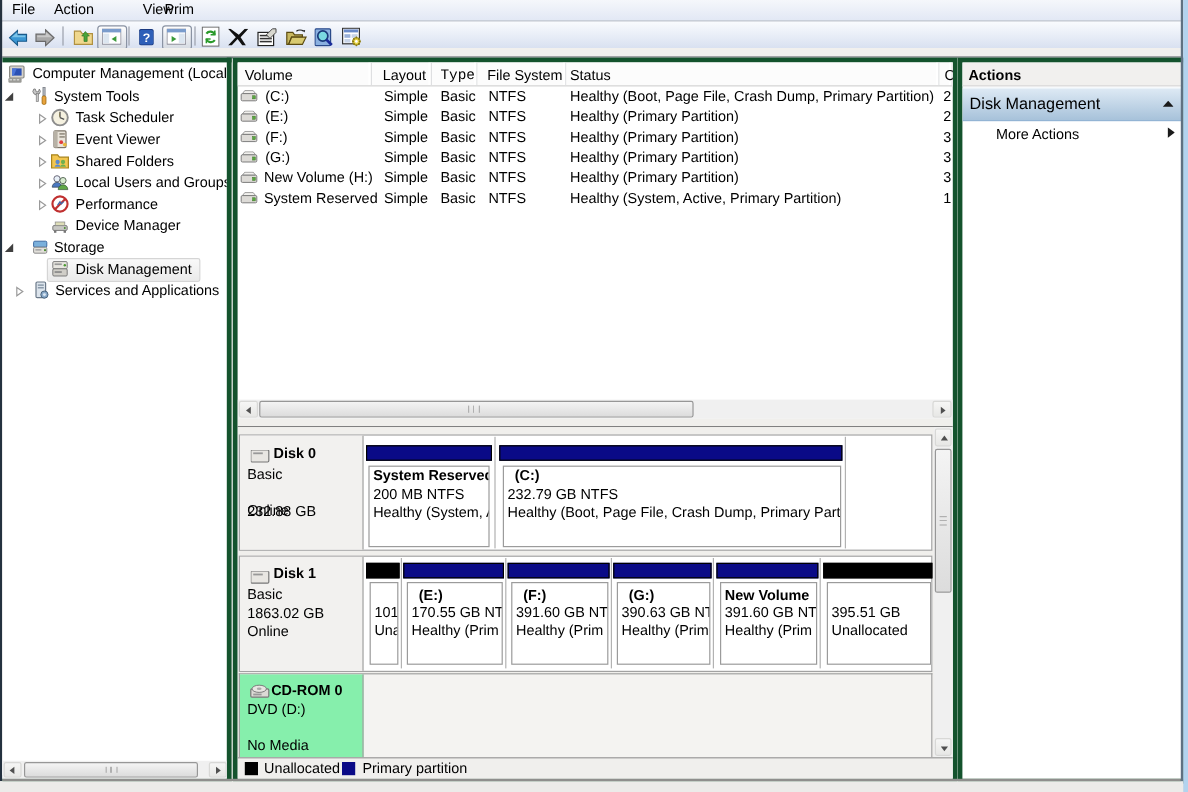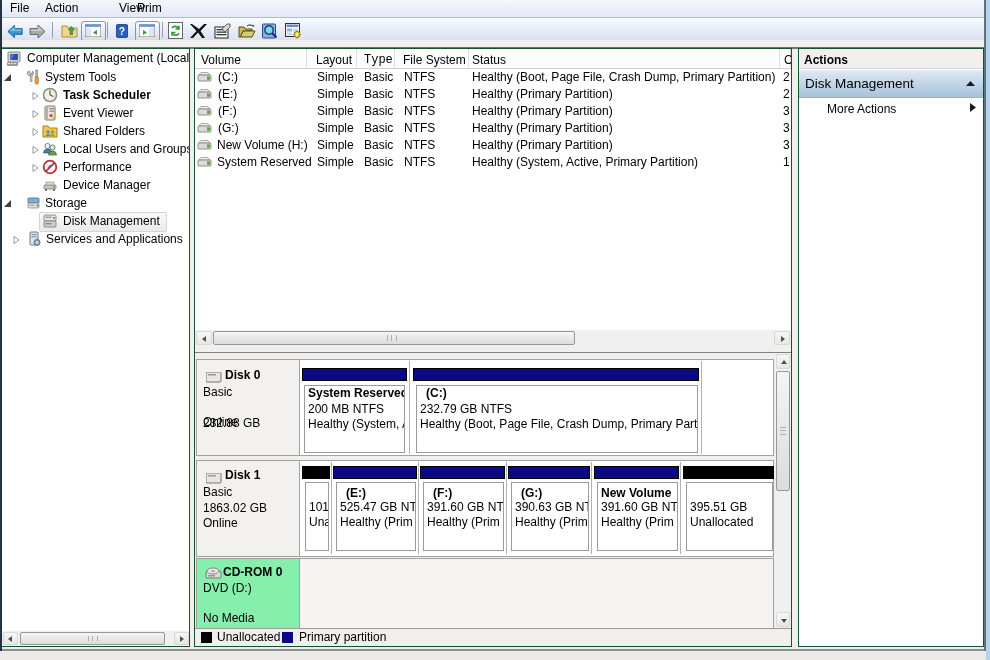--- a/index.html
+++ b/index.html
@@ -16,21 +16,21 @@
   background:linear-gradient(#f9fbfe,#d9e1f1);}
 #strip1{position:absolute;left:2px;top:40px;width:984px;height:7px;background:#f1f0ee;}
 #topline{position:absolute;left:2px;top:47px;width:984px;height:2px;background:#6f7379;}
 #bgmain{position:absolute;left:2px;top:49px;width:984px;height:597px;background:#f0efed;}
 #leftedge{position:absolute;left:0;top:0;width:2px;height:651px;background:#24313f;}
 #rightedge{position:absolute;left:986px;top:0;width:4px;height:660px;background:#b3d3ee;}
 #rightline{position:absolute;left:984px;top:0;width:2px;height:660px;background:#5f7181;}
 #botline{position:absolute;left:2px;top:649px;width:982px;height:2px;background:#8f8f8d;}
 #botstrip{position:absolute;left:0px;top:651px;width:986px;height:9px;background:#ecebe9;}
 
-.pane{position:absolute;background:#fff;border:1px solid #14532d;}
+.pane{position:absolute;background:#fff;border:4px solid #14532d;}
 #tree{left:2px;top:48px;width:187px;height:597px;border-left:none;overflow:hidden;}
 #mid{left:194px;top:48px;width:596px;height:597px;overflow:hidden;}
 #act{left:798px;top:48px;width:184px;height:597px;overflow:hidden;}
 
 .trow{position:absolute;height:17px;line-height:17px;white-space:nowrap;}
 .trow .txt{position:absolute;top:0;}
 .ticon{position:absolute;width:16px;height:16px;}
 
 .sb-track{position:absolute;background:#f0f0f0;}
 .sb-btn{position:absolute;background:linear-gradient(#f6f6f5,#e7e7e5);border:1px solid #d8d8d6;border-radius:2px;box-sizing:border-box;}
@@ -168,21 +168,21 @@
           <path d="M11 4 L11 11 L4 11 Z" fill="#404040"></path>
         </svg>
       <svg class="ticon" style="left:26px;top:0px;" viewBox="0 0 16 16">
           <path d="M2.2 2.2 a3 3 0 1 0 4.6 0 L6 4.5 H4.2 L3.4 2.2 Z" fill="#c8c8c8" stroke="#808080" stroke-width=".8"></path>
           <rect x="4.2" y="6" width="1.8" height="6.5" fill="#c8c8c8" stroke="#808080" stroke-width=".6"></rect>
           <rect x="9.8" y="1" width="1.8" height="7" fill="#b8bcc4" stroke="#70747c" stroke-width=".6"></rect>
           <rect x="9.1" y="8" width="3.2" height="7" rx="1.2" fill="#e8a33d" stroke="#a06a10" stroke-width=".7"></rect>
         </svg>
       <span class="txt" style="left:45px;">System Tools</span>
     </div>
-    <div class="trow" style="left:-2px;top:38px;width:188px;font-weight:bold;">
+    <div class="trow" style="left:-2px;top:38px;width:188px;">
       <svg class="ticon" style="left:28px;top:1px;" viewBox="0 0 16 16">
           <path d="M5 4.5 L10 8 L5 11.5 Z" fill="#fff" stroke="#9a9a9a" stroke-width="1"></path>
         </svg>
       <svg class="ticon" style="left:42px;top:0px;" viewBox="0 0 16 16">
           <circle cx="8" cy="8" r="6.5" fill="#f5f1e0" stroke="#8d8d8d" stroke-width="1.6"></circle>
           <path d="M8 8 A5 5 0 0 1 8 3 L8 8 Z" fill="#e8c84a"></path>
           <path d="M8 8 L8 3.2 M8 8 L11.5 9.5" stroke="#555" stroke-width="1.1" fill="none"></path>
         </svg>
       <span class="txt" style="left:63px;">Task Scheduler</span>
     </div>
@@ -443,21 +443,21 @@
 
       <div class="bar" style="left:105px;top:5px;width:28px;background:#000;"></div>
       <div class="pbox" style="left:108px;top:21px;width:22px;height:67px;">
         <div style="top:17px;left:3px;">1019</div>
         <div style="top:32px;left:3px;">Unall</div>
       </div>
       <div class="psep" style="left:134px;top:1px;height:92px;"></div>
       <div class="bar" style="left:136px;top:5px;width:84px;"></div>
       <div class="pbox" style="left:139px;top:21px;width:78px;height:67px;">
         <div class="b" style="top:3px;left:9px;">(E:)</div>
-        <div style="top:17px;left:3px;">525.47 GB NT</div>
+        <div style="top:17px;left:3px;">170.55 GB NT</div>
         <div style="top:32px;left:3px;">Healthy (Prim</div>
       </div>
       <div class="psep" style="left:221px;top:1px;height:92px;"></div>
       <div class="bar" style="left:223px;top:5px;width:85px;"></div>
       <div class="pbox" style="left:226px;top:21px;width:79px;height:67px;">
         <div class="b" style="top:3px;left:9px;">(F:)</div>
         <div style="top:17px;left:3px;">391.60 GB NTI</div>
         <div style="top:32px;left:3px;">Healthy (Prim</div>
       </div>
       <div class="psep" style="left:309px;top:1px;height:92px;"></div>

